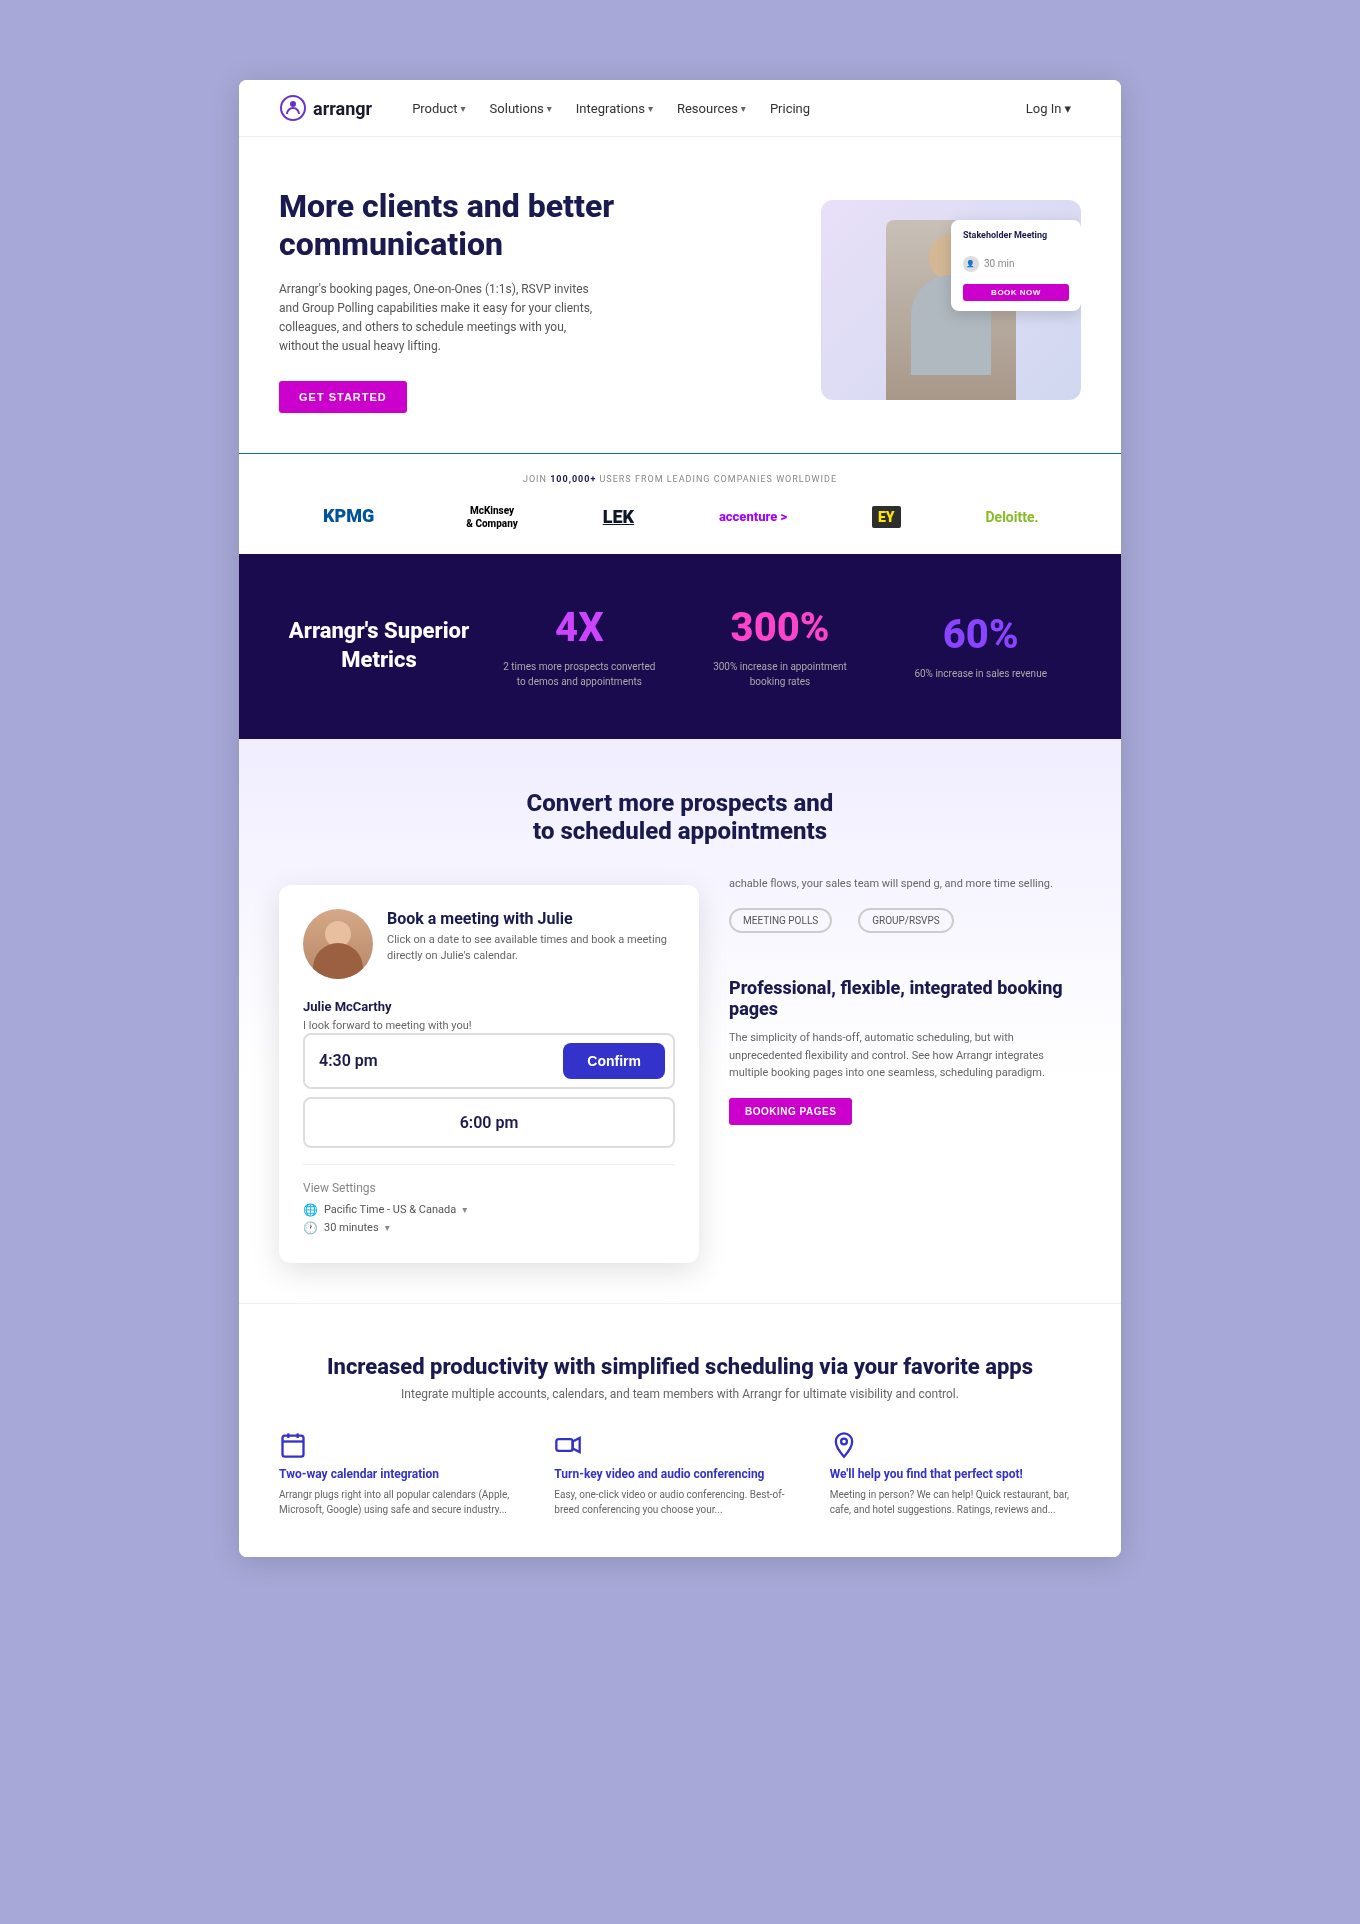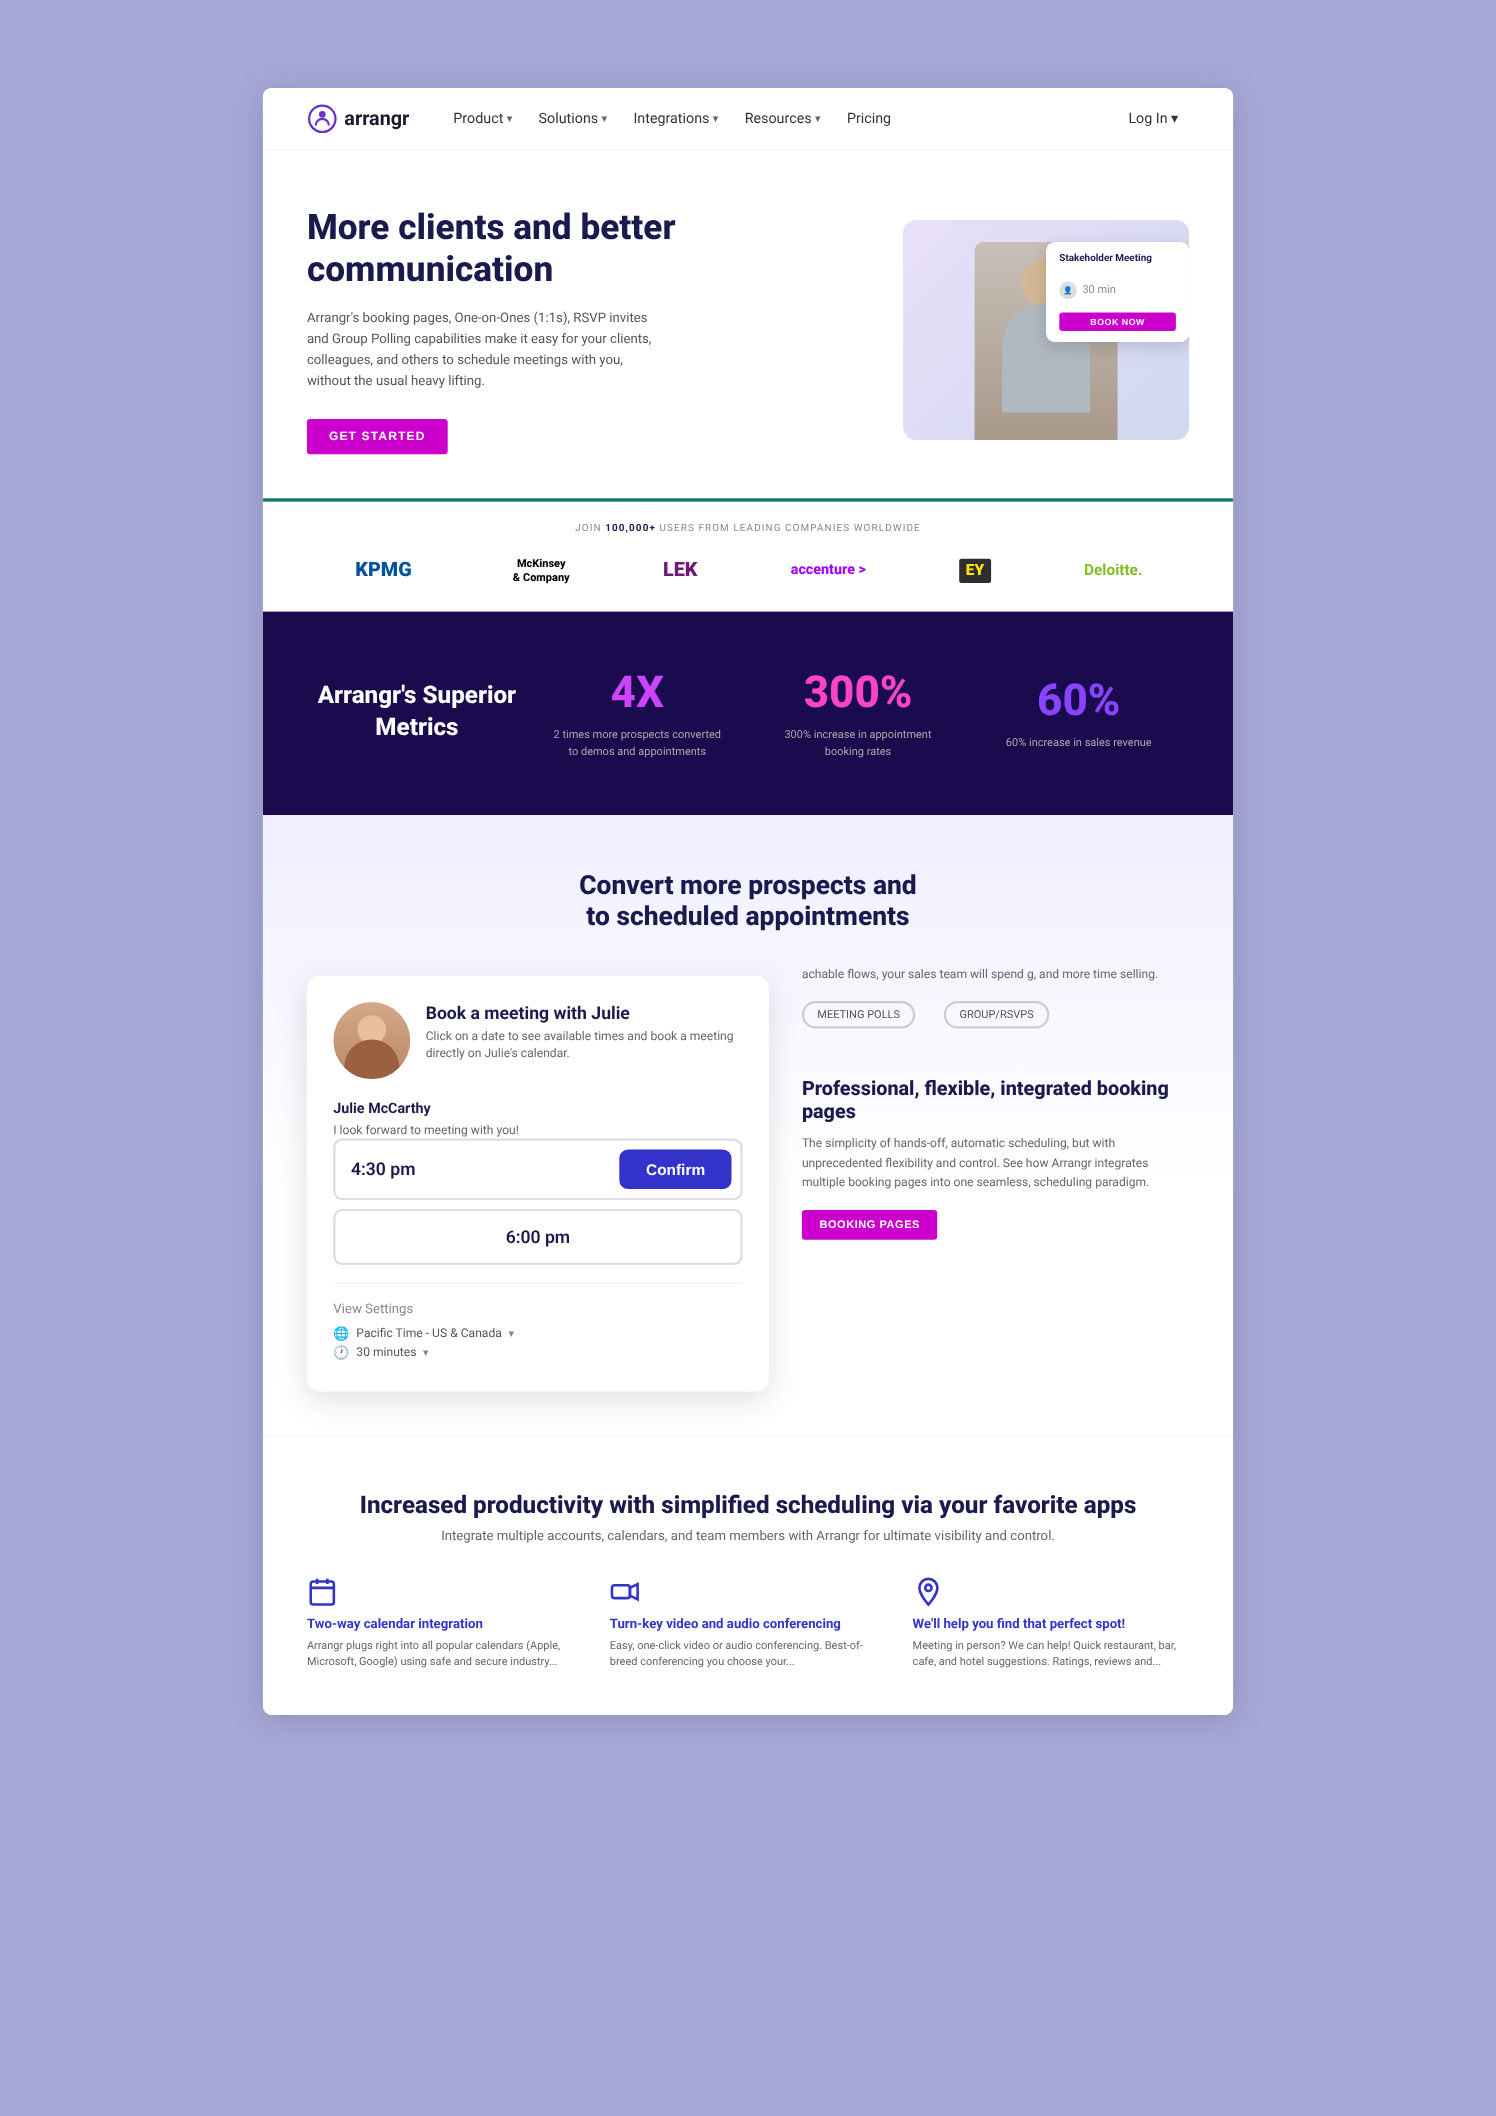--- a/index.html
+++ b/index.html
@@ -214,21 +214,21 @@
       border-radius: 3px;
       cursor: pointer;
       letter-spacing: 0.5px;
       width: 100%;
     }
 
     
     .social-proof {
       text-align: center;
       padding: 20px 40px;
-      border-top: 3px solid #0f766e;
+      border-top: 1px solid #0f766e;
     }
     .social-proof-text {
       font-size: 9px;
       color: #888;
       letter-spacing: 1px;
       margin-bottom: 16px;
     }
     .social-proof-text strong {
       color: #1a1a4e;
     }
@@ -246,23 +246,24 @@
       color: #00539b;
       font-size: 16px;
     }
     .mckinsey-logo {
       color: #000;
       font-size: 10px;
       text-align: center;
       line-height: 1.3;
     }
     .lek-logo {
-      color: #701a75;
+      color: #0f172a;
       font-size: 18px;
       font-weight: 900;
+      text-decoration: underline;
     }
     .accenture-logo {
       color: #a100ff;
       font-size: 13px;
     }
     .ey-logo {
       color: #ffe600;
       background: #2e2e2e;
       padding: 3px 6px;
       font-size: 14px;

